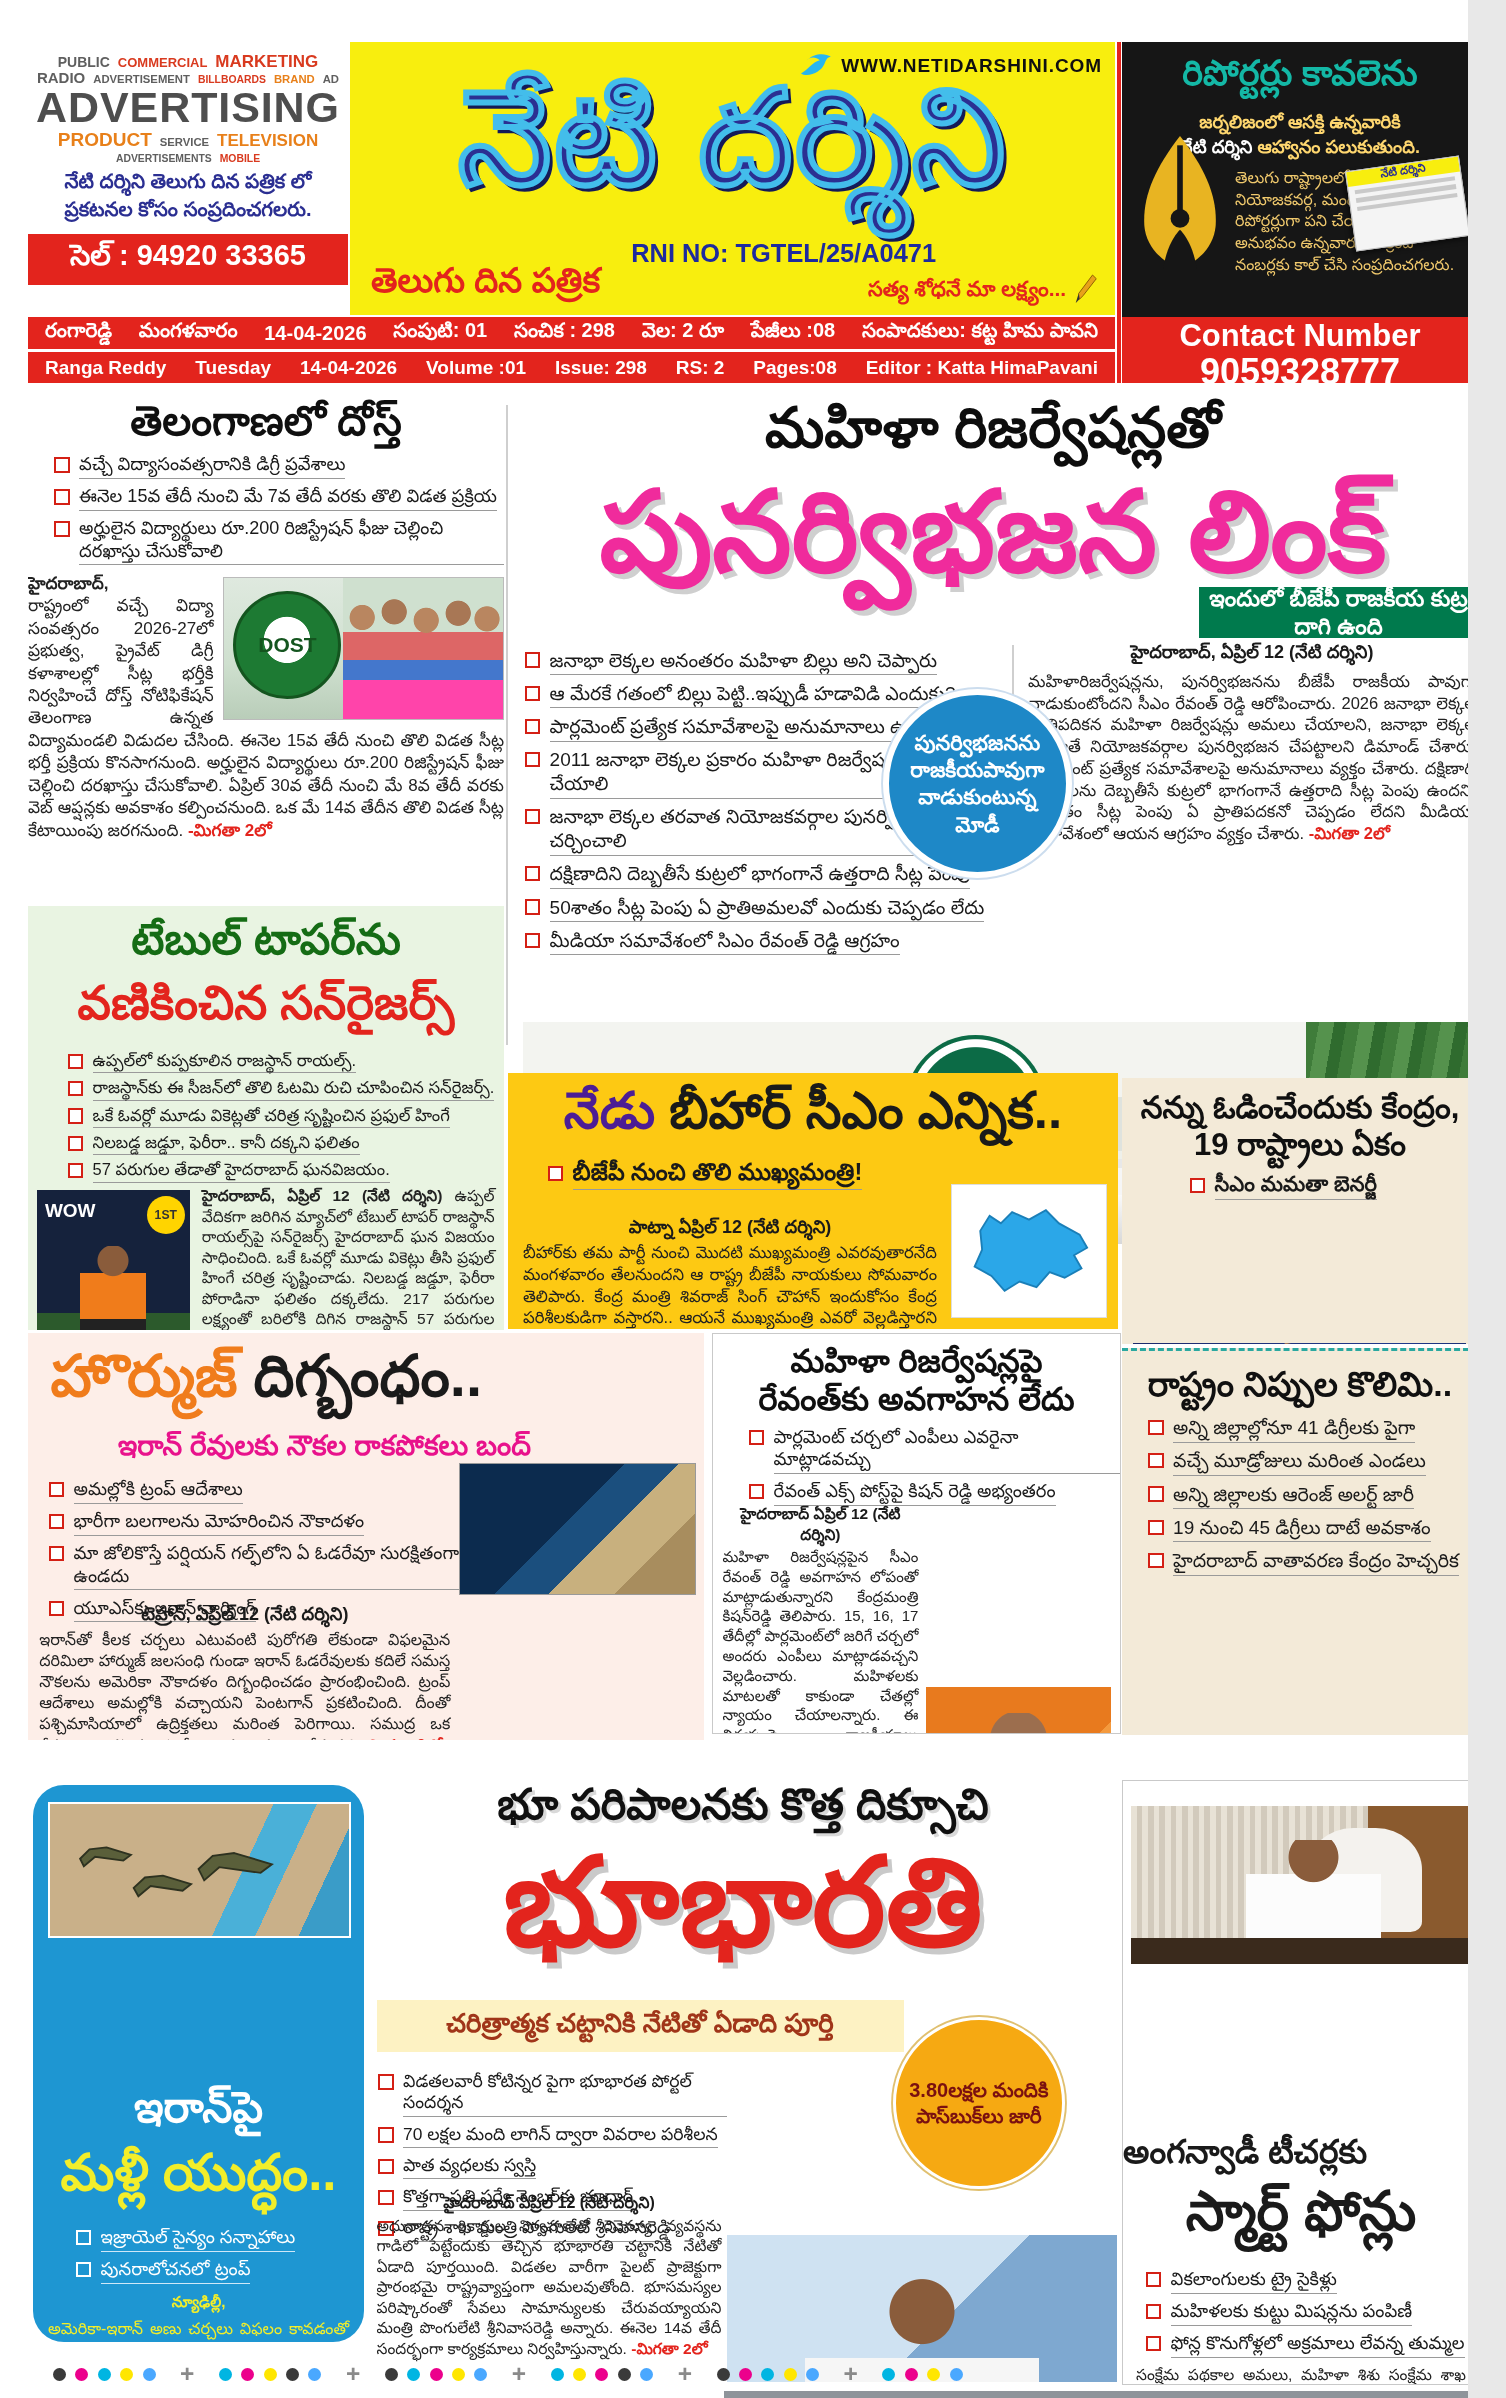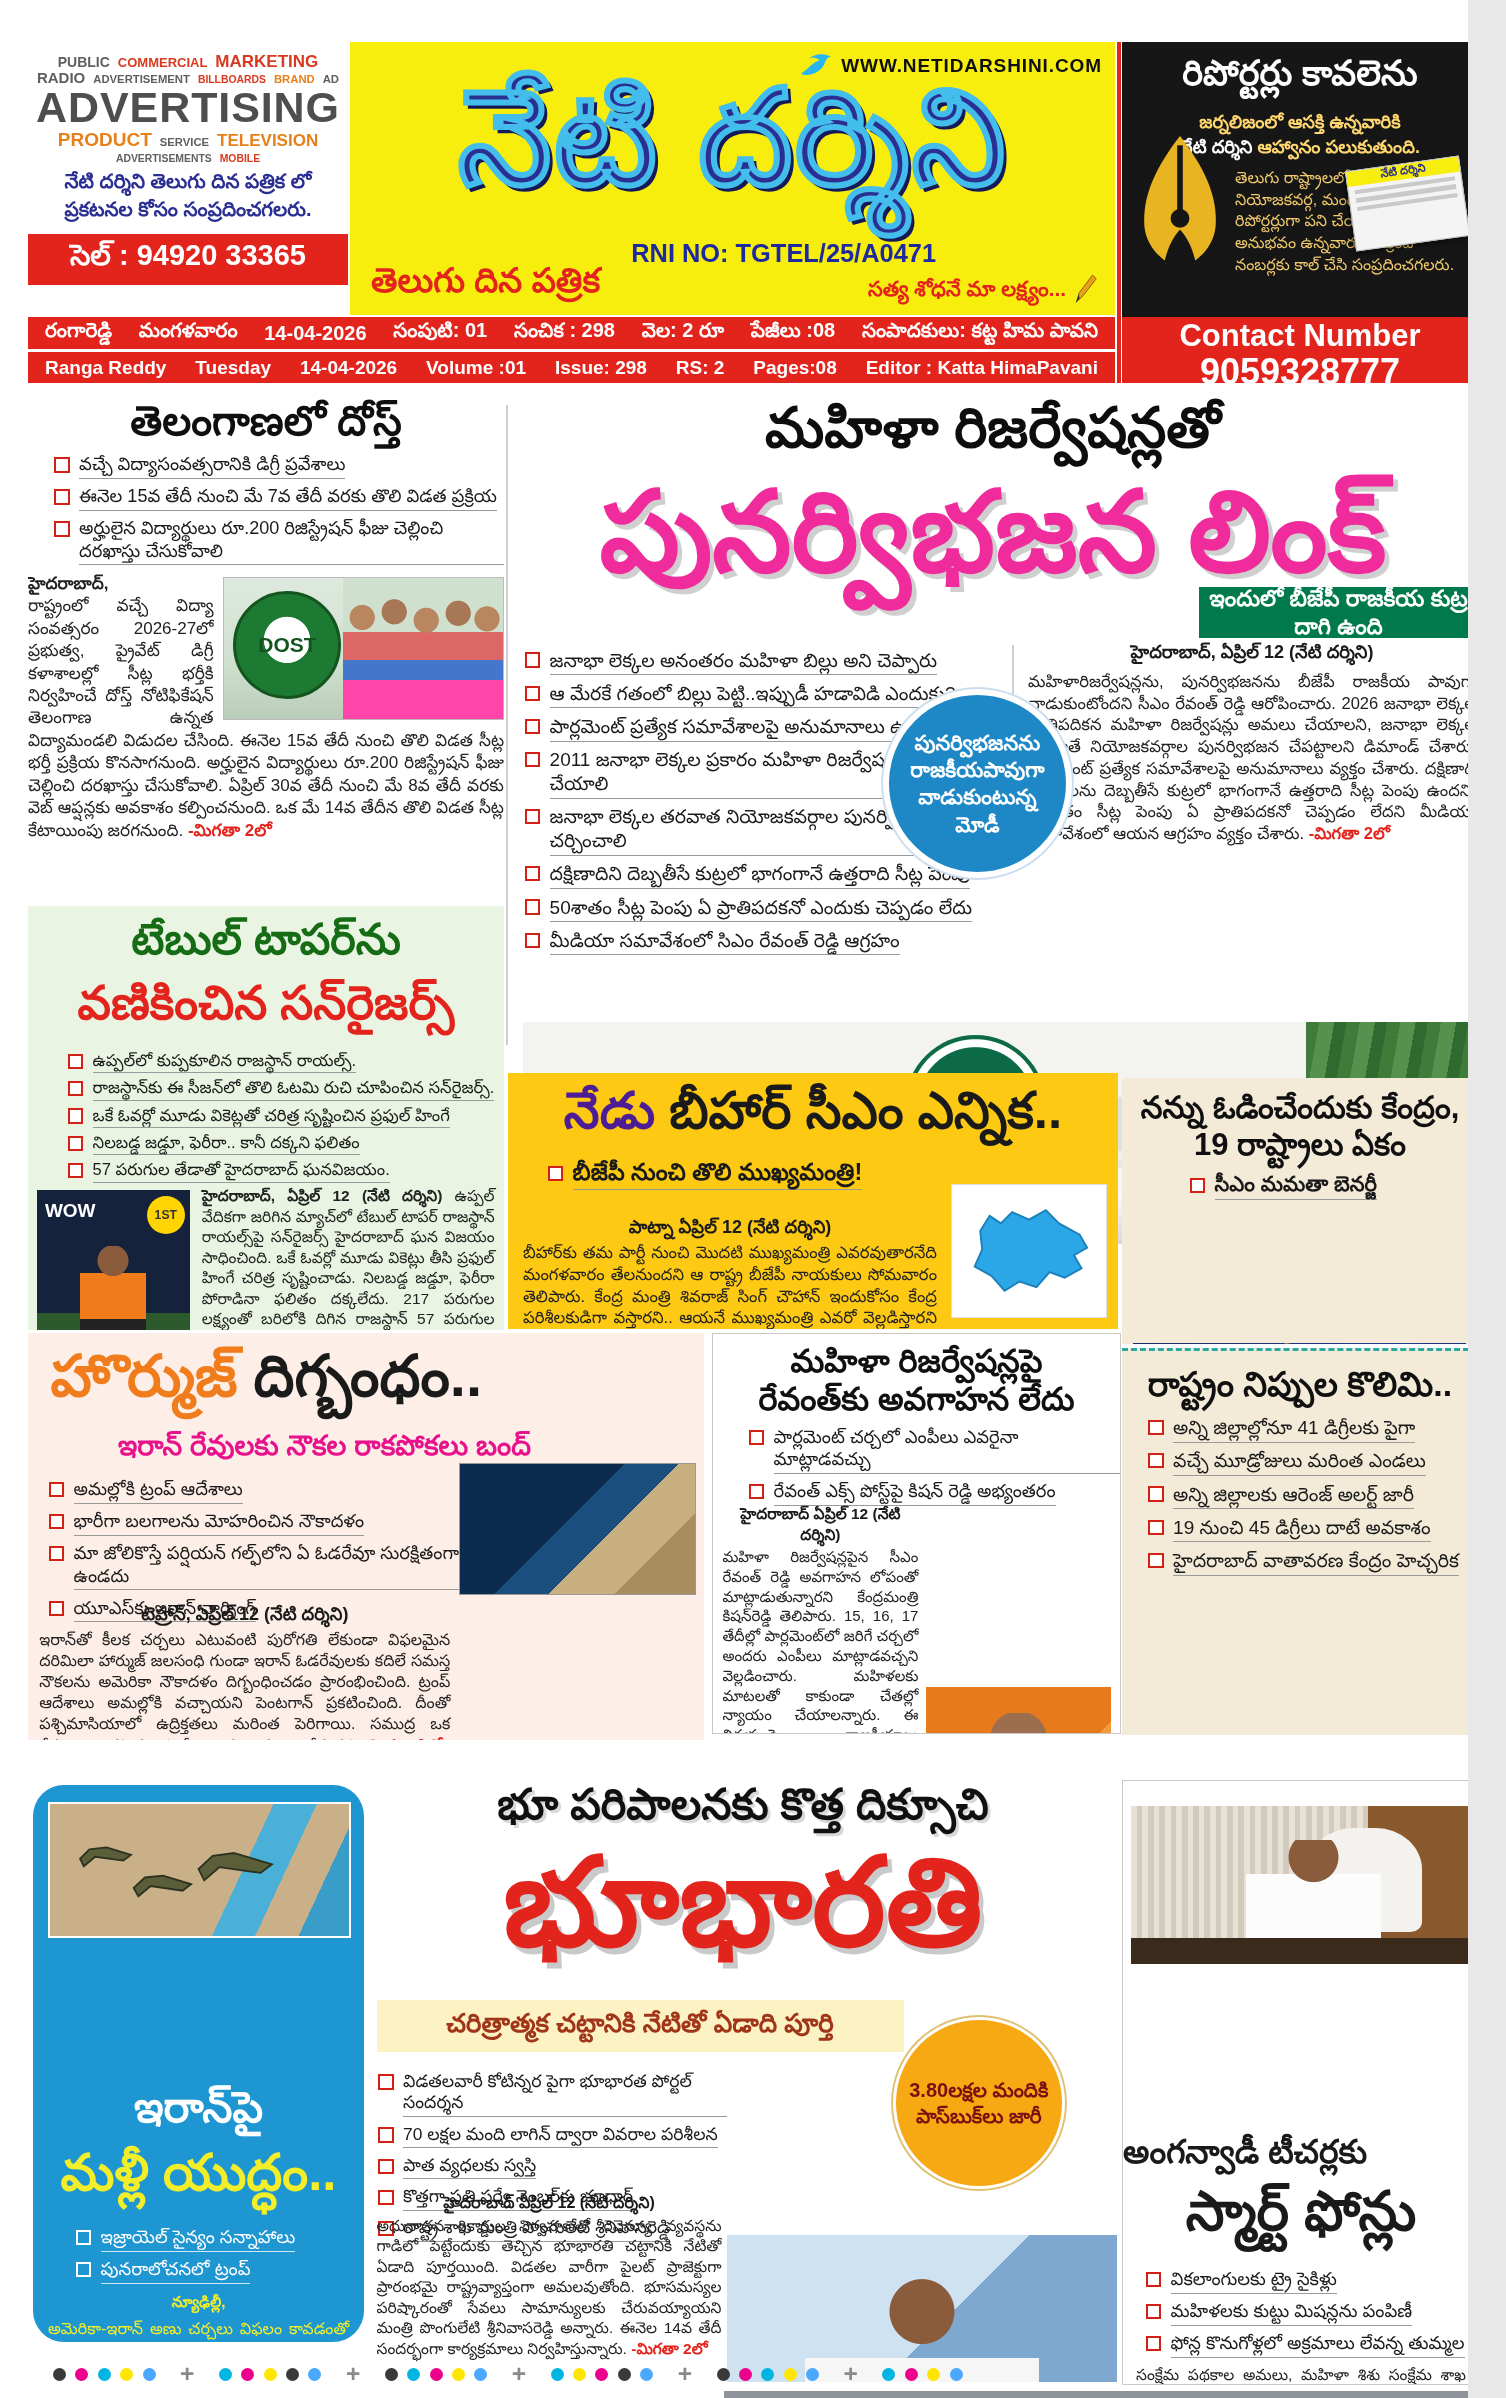--- a/index.html
+++ b/index.html
@@ -22,21 +22,21 @@
   .cellbox{background:#e3241d;color:#fff;font-weight:bold;font-size:29px;text-align:center;
            padding:5.6px 0;margin-top:7.5px;}
   .masthead{background:#f8ee0e;overflow:hidden;}
   .mast-title{font-size:134px;font-weight:bold;color:#2b2f92;text-align:center;line-height:1.05;
               -webkit-text-stroke:1.9px #43bdeb;text-shadow:3.8px 3.8px 0 #141a57;margin-top:26px;letter-spacing:1.9px;}
   .mast-url{position:absolute;top:9.4px;right:13px;font-weight:bold;font-size:19px;color:#101010;letter-spacing:0.9px;}
   .mast-rni{position:absolute;bottom:47px;right:179px;color:#1d2a9e;font-weight:bold;font-size:25.4px;}
   .mast-tag-l{position:absolute;bottom:7.5px;left:21px;color:#e3241d;font-weight:bold;font-size:34px;}
   .mast-tag-r{position:absolute;bottom:9.4px;right:15px;color:#e3241d;font-weight:bold;font-size:21px;}
   .reporters{background:#161616;color:#fff;overflow:hidden;}
-  .rep-head{color:#ffffff;font-size:35px;font-weight:bold;text-align:center;margin-top:11.3px;}
+  .rep-head{color:#14b8a6;font-size:35px;font-weight:bold;text-align:center;margin-top:11.3px;}
   .rep-l1{color:#ffd76f;font-weight:bold;font-size:18px;text-align:center;margin-top:9.4px;}
   .rep-l2{color:#ffd76f;font-weight:bold;font-size:18px;text-align:center;}
   .rep-l2 .wh{color:#ffffff;}
   .rep-body{color:#f0c96d;font-size:16px;line-height:1.35;margin:5.6px 9.4px 0 113px;}
   .nib{position:absolute;left:13px;top:90px;width:90px;height:141px;}
   .paperthumb{position:absolute;right:13px;bottom:73px;width:113px;height:79px;background:#f4f4f4;
               transform:rotate(-8deg);border:0.9px solid #bbb;box-shadow:-2.8px 2.8px 5.6px rgba(0,0,0,.5);overflow:hidden;}
   .paperthumb .ph{background:#f8ee0e;color:#2b2f92;font-weight:bold;font-size:11.3px;text-align:center;}
   .paperthumb .pl{height:4.7px;margin:3.8px 5.6px;background:#c9c9c9;}
   .contactband{background:#e3241d;color:#fff;text-align:center;}
@@ -344,21 +344,21 @@
       <div class="bul">
           <span class="sq"></span>
           <span class="tx">జనాభా లెక్కల తరవాత నియోజకవర్గాల పునర్విభజనపై చర్చించాలి</span>
         </div>
       <div class="bul">
           <span class="sq"></span>
           <span class="tx">దక్షిణాదిని దెబ్బతీసే కుట్రలో భాగంగానే ఉత్తరాది సీట్ల పెంపు</span>
         </div>
       <div class="bul">
           <span class="sq"></span>
-          <span class="tx">50శాతం సీట్ల పెంపు ఏ ప్రాతిపదకనో ఎందుకు చెప్పడం లేదు</span>
+          <span class="tx">50శాతం సీట్ల పెంపు ఏ ప్రాతిఅమలవో ఎందుకు చెప్పడం లేదు</span>
         </div>
       <div class="bul">
           <span class="sq"></span>
           <span class="tx">మీడియా సమావేశంలో సిఎం రేవంత్ రెడ్డి ఆగ్రహం</span>
         </div>
     </div>
     <div class="abs vrule" style="left:504px;top:250px;height:177px;"></div>
     <div class="abs" style="left:520px;top:247px;width:448px;">
       <div class="dl" style="font-size:18px;">హైదరాబాద్, ఏప్రిల్ 12 (నేటి దర్శిని)</div>
       <div class="body-t j" style="font-size:16.5px;margin-top:3.8px;">

